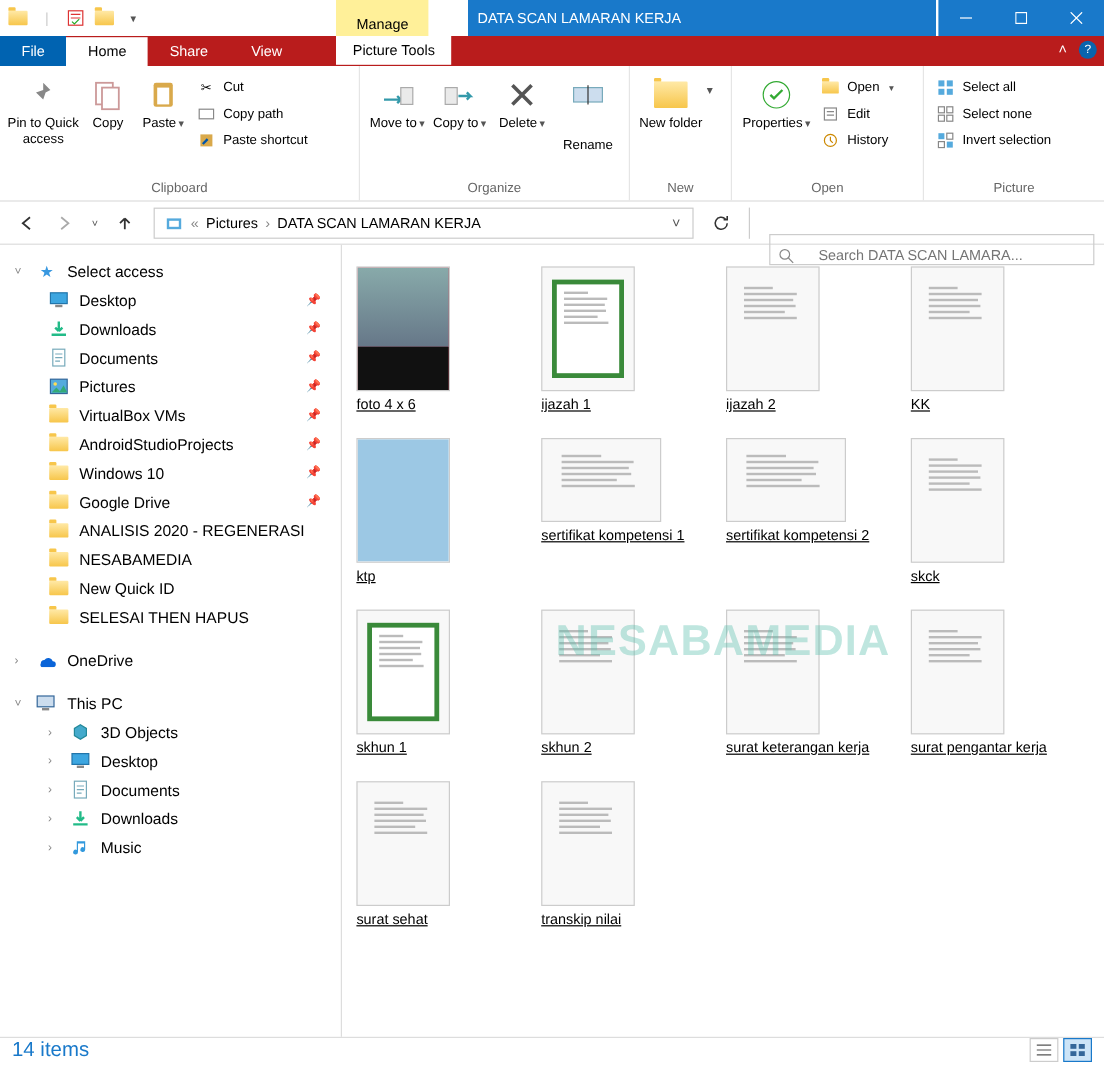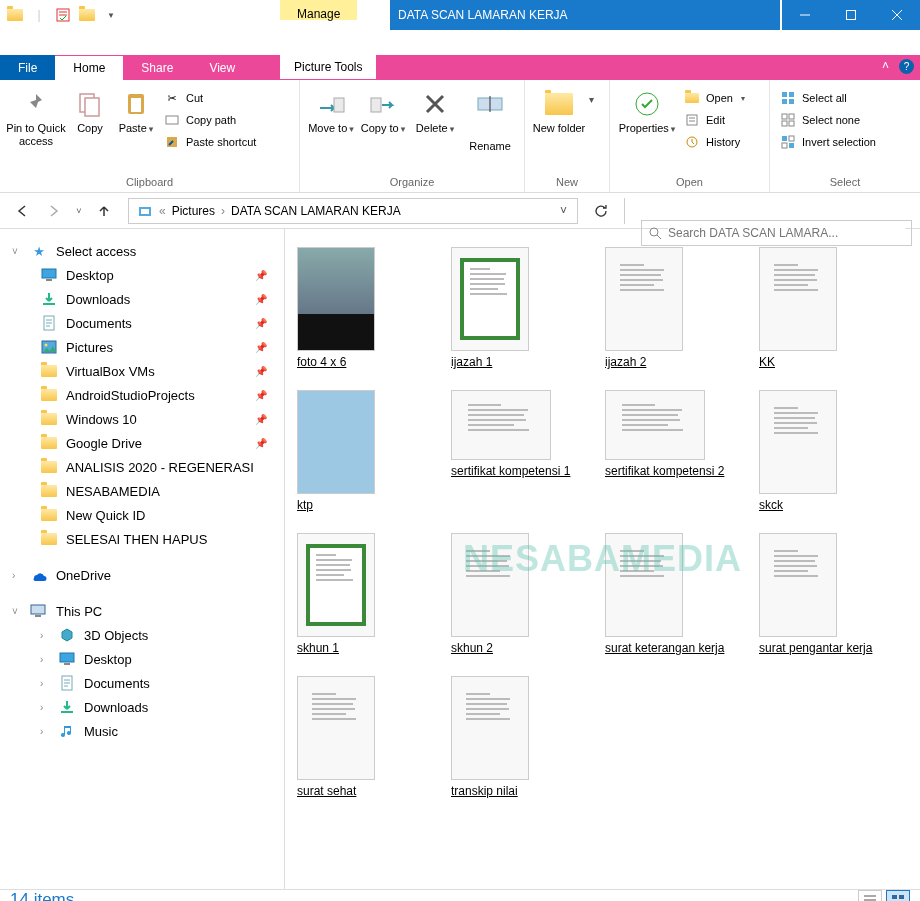--- a/index.html
+++ b/index.html
@@ -2,28 +2,28 @@
 <html><head>
 <meta charset="utf-8">
 <style>
 * { box-sizing: border-box; margin: 0; padding: 0; }
 body { font-family: "Segoe UI", Tahoma, sans-serif; font-size: 12px; color: #000; background: #fff; width: 920px; height: 901px; overflow: hidden; }
 
 
 .titlebar { height: 30px; background: #fff; display: flex; align-items: stretch; position: relative; }
 .titlebar-left { display: flex; align-items: center; gap: 2px; padding-left: 4px; }
 .titlebar-left .qat-icon { width: 22px; height: 22px; display: flex; align-items: center; justify-content: center; }
-.titlebar-manage { background: #FFF099; padding: 8px 17px 0; font-size: 12px; position: absolute; left: 280px; top: 0; height: 20px; display:flex; align-items:center;}
+.titlebar-manage { background: #FFF099; padding: 8px 17px 0; font-size: 12px; position: absolute; left: 280px; top: 0; height: 32px; display:flex; align-items:center;}
 .titlebar-title { position: absolute; left: 390px; top: 0; right: 140px; height: 30px; background: #1979CA; color: #fff; display: flex; align-items: center; padding-left: 8px; font-size: 12px; }
 .titlebar-controls { position: absolute; right: 0; top: 0; height: 30px; display: flex; background:#1979CA;}
 .titlebar-controls .win-btn { width: 46px; height: 30px; display: flex; align-items: center; justify-content: center; color: #fff; }
 .titlebar-controls .win-btn svg { stroke: #fff; fill: none; }
 
 
-.tabsbar { height: 25px; background: #ec4899; display: flex; align-items: flex-end; position:relative;margin-top:25px;}
+.tabsbar { height: 25px; background: #b91c1c; display: flex; align-items: flex-end; position:relative;}
 .tabsbar .file-tab { background: #0063B1; color: #fff; padding: 5px 18px; height: 25px; display:flex; align-items:center; font-size:12px;}
 .tabsbar .tab { padding: 5px 18px; height: 24px; font-size: 12px; display:flex; align-items:center; color:#fff;}
 .tabsbar .tab.active { background: #fff; color: #000; }
 .tabsbar .ctx-tab { position:absolute; left:280px; top:0; background:#fff; color:#000; padding:5px 14px; height:24px; display:flex; align-items:center;}
 .tabsbar .right-icons { position:absolute; right:6px; top:4px; display:flex; gap:10px; color:#fff;}
 
 
 .ribbon { height: 113px; background: #fff; border-bottom: 1px solid #ddd; display: flex; }
 .ribbon-group { border-right: 1px solid #e5e5e5; padding: 4px 6px 2px; display: flex; flex-direction: column; justify-content: space-between; }
 .ribbon-group-body { display: flex; align-items: flex-start; gap: 2px; flex:1;}
@@ -35,21 +35,21 @@
 .rb-small .sm-icon { width:16px; height:16px; display:flex; align-items:center; justify-content:center;}
 
 
 .addrbar { height: 36px; border-bottom: 1px solid #ddd; display: flex; align-items: center; padding: 0 8px; gap: 4px; }
 .addrbar .nav-btn { width: 28px; height: 28px; display: flex; align-items: center; justify-content: center; color:#555;}
 .breadcrumb { flex: 0 0 auto; display: flex; align-items: center; border: 1px solid #ccc; height: 26px; padding: 0 4px; margin-left:6px; width:450px;}
 .breadcrumb .bc-item { padding: 0 4px; display:flex; align-items:center; gap:4px;}
 .breadcrumb .bc-sep { color:#888; padding:0 2px;}
 .breadcrumb .bc-drop { margin-left:auto; padding:0 6px; color:#555;}
 .addrbar .refresh { width:30px; height:26px; display:flex; align-items:center; justify-content:center; border:1px solid transparent; margin-left:4px; color:#555;}
-.searchbox { flex:1; margin-left:8px; height:26px; border:1px solid #ccc; display:flex; align-items:center; padding:0 6px; color:#888; gap:6px;margin-top:44px;}
+.searchbox { flex:1; margin-left:8px; height:26px; border:1px solid #ccc; display:flex; align-items:flex-end; padding:0 6px; color:#888; gap:20px;margin-top:44px;}
 .searchbox input { border:none; outline:none; flex:1; font-size:12px; color:#000;}
 .vline { width:1px; height:26px; background:#ccc; margin:0 4px;}
 
 
 .mainbody { display:flex; height: 660px;}
 .navpane { width: 285px; border-right:1px solid #ddd; overflow-y:auto; padding:10px 0; position:relative;}
 .navpane::-webkit-scrollbar{width:17px;}
 .navpane::-webkit-scrollbar-track{background:#f0f0f0;}
 .navpane::-webkit-scrollbar-thumb{background:#c0c0c0;}
 .tree-item { display:flex; align-items:center; padding:3px 8px 3px 20px; gap:8px; font-size:13px; white-space:nowrap;}
@@ -337,21 +337,21 @@
                 <rect x="1" y="1" width="5" height="5" fill="#5ad"></rect>
                 <rect x="8" y="1" width="5" height="5" fill="none" stroke="#888"></rect>
                 <rect x="1" y="8" width="5" height="5" fill="none" stroke="#888"></rect>
                 <rect x="8" y="8" width="5" height="5" fill="#5ad"></rect>
               </svg>
             </span>
             <span>Invert selection</span>
           </div>
       </div>
     </div>
-    <div class="ribbon-group-label">Select</div>
+    <div class="ribbon-group-label">Picture</div>
   </div>
 </div>
 
 <div class="addrbar">
   <div class="nav-btn">
       <svg width="16" height="16">
         <path d="M11 3l-6 5 6 5" stroke="#333" fill="none" stroke-width="1.5"></path>
       </svg>
     </div>
   <div class="nav-btn">

